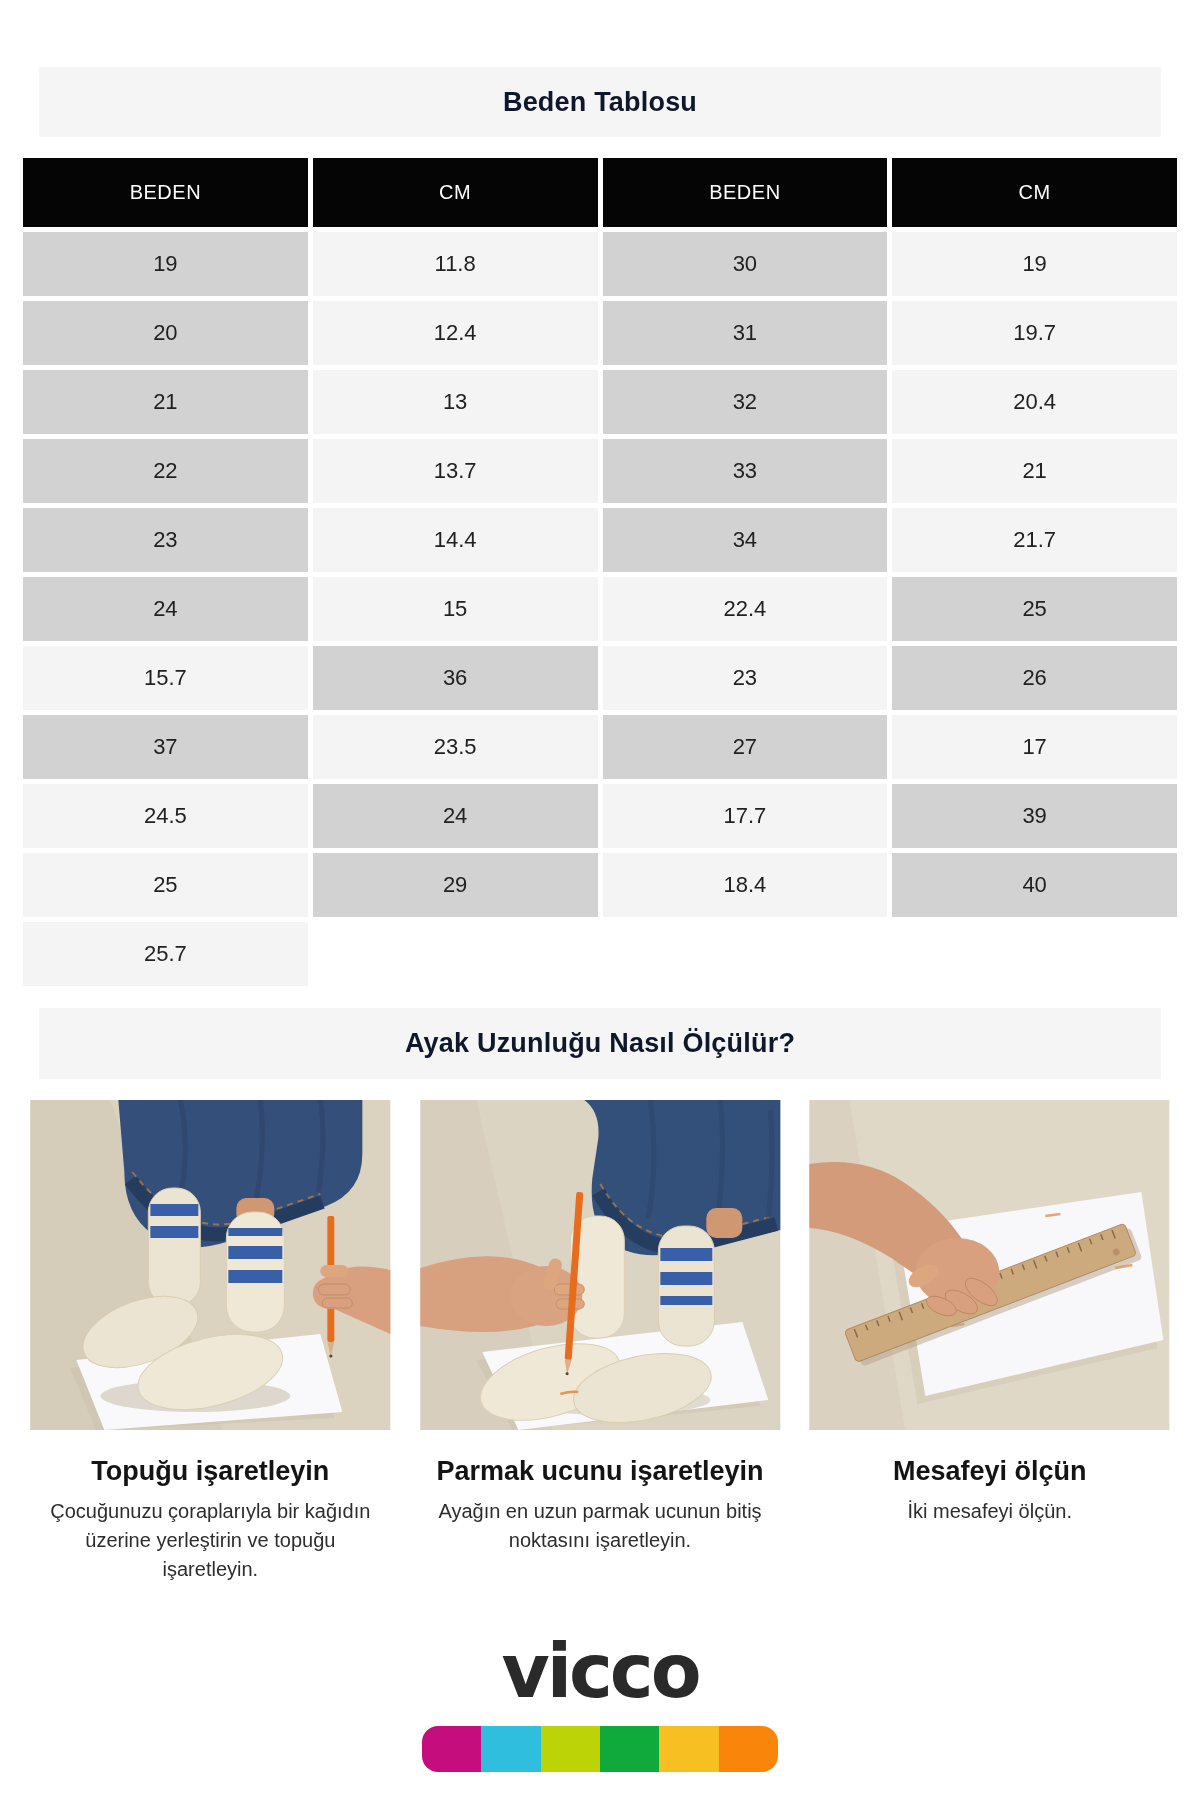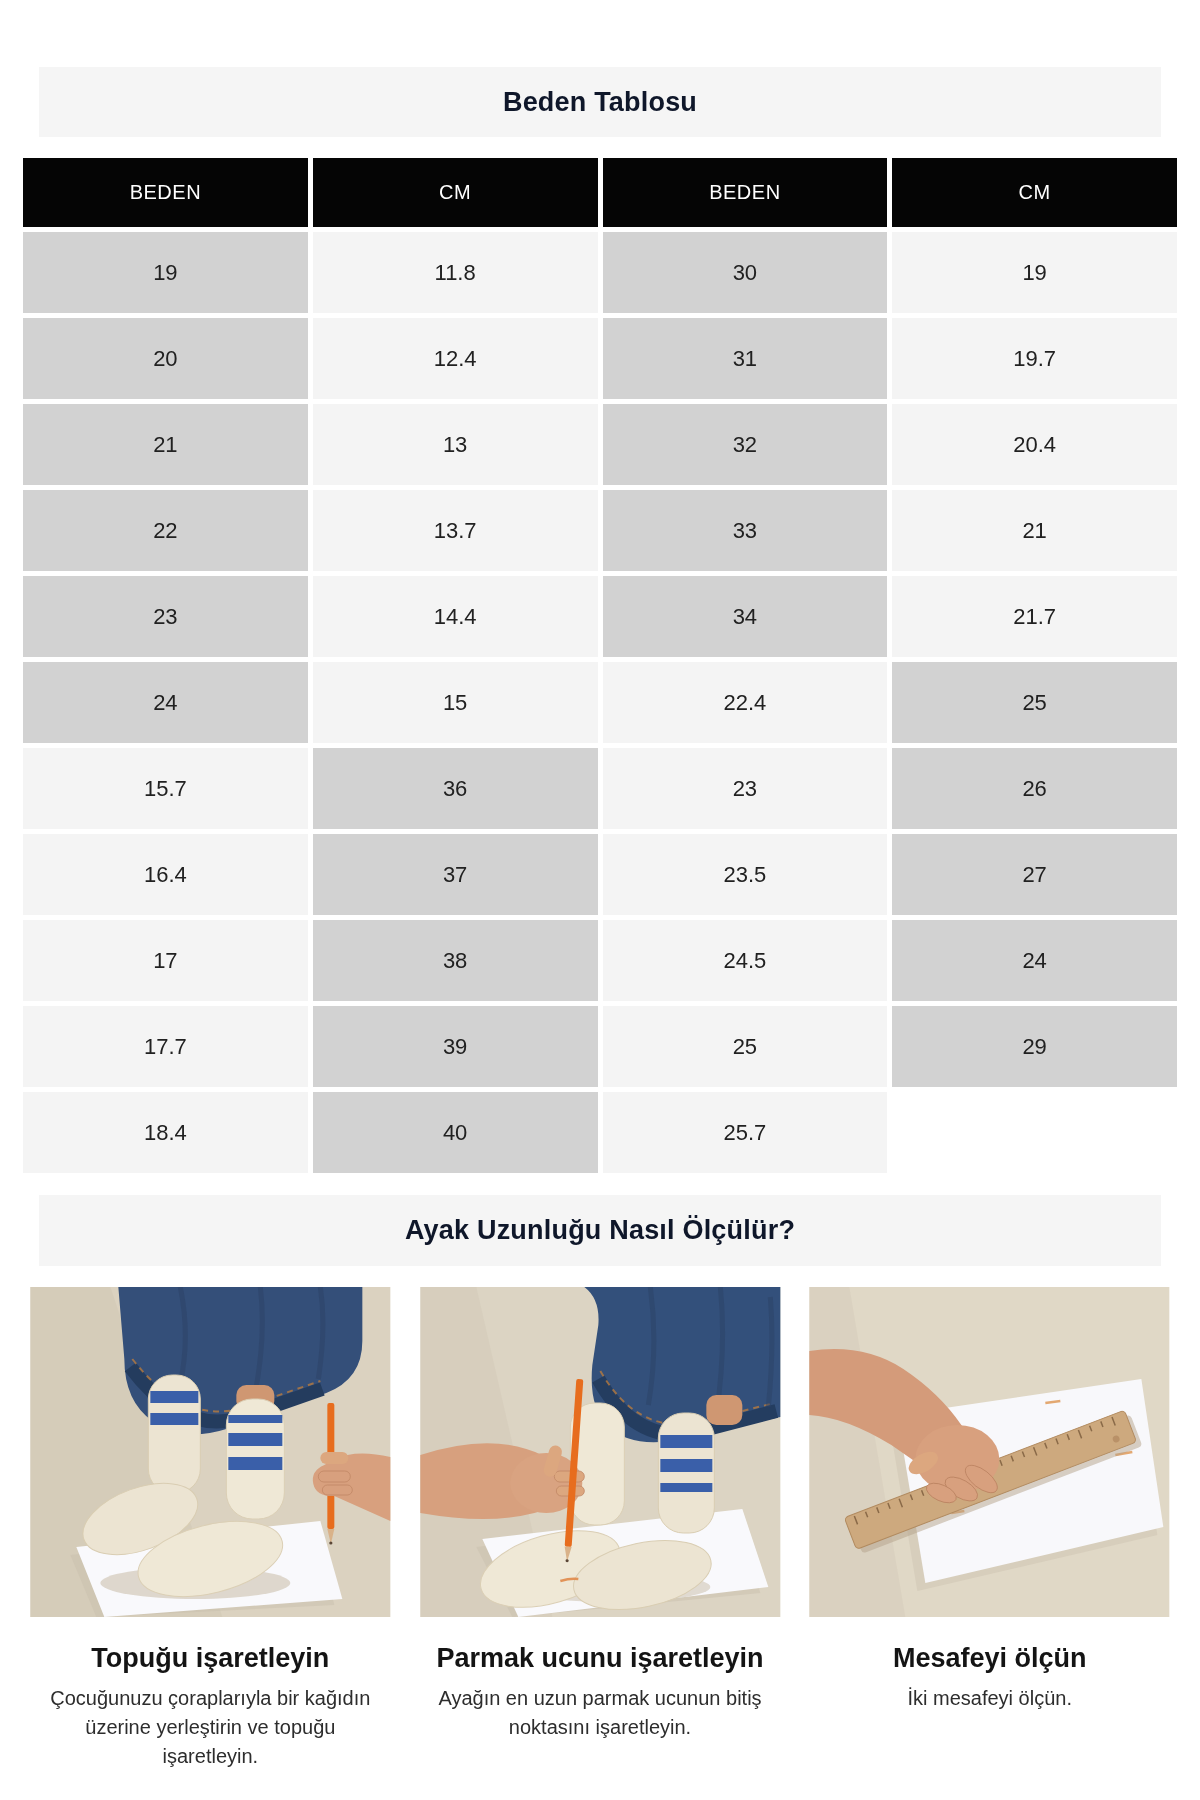--- a/index.html
+++ b/index.html
@@ -21,21 +21,21 @@
   .size-grid {
     margin:0 23px;
     display:grid; grid-template-columns:repeat(4,1fr); gap:5px;
   }
   .size-grid .hcell {
     height:69px; background:#050505; color:#ffffff;
     display:flex; align-items:center; justify-content:center;
     font-size:20px; letter-spacing:0.5px;
   }
   .size-grid .cell {
-    height:81px; display:flex; align-items:center; justify-content:center;
+    height:64px; display:flex; align-items:center; justify-content:center;
     font-size:22px; color:#212121;
   }
   .cell.size { background:#d2d2d2; }
   .cell.cm   { background:#f4f4f4; }
 
   
   .steps { margin:0 28px; display:flex; gap:25px; }
   .step { flex:1; min-width:0; }
   .photo { width:100%; height:330px; display:block; }
   .step-title {
@@ -101,27 +101,25 @@
   <div class="cell size">24</div>
   <div class="cell cm">15</div>
   <div class="cell cm">22.4</div>
 
   <div class="cell size">25</div>
   <div class="cell cm">15.7</div>
   <div class="cell size">36</div>
   <div class="cell cm">23</div>
 
   <div class="cell size">26</div>
-  <div class="cell cm">16.4</div>
   <div class="cell size">37</div>
   <div class="cell cm">23.5</div>
 
   <div class="cell size">27</div>
   <div class="cell cm">17</div>
-  <div class="cell size">38</div>
   <div class="cell cm">24.5</div>
 
   <div class="cell size">24</div>
   <div class="cell cm">17.7</div>
   <div class="cell size">39</div>
   <div class="cell cm">25</div>
 
   <div class="cell size">29</div>
   <div class="cell cm">18.4</div>
   <div class="cell size">40</div>

